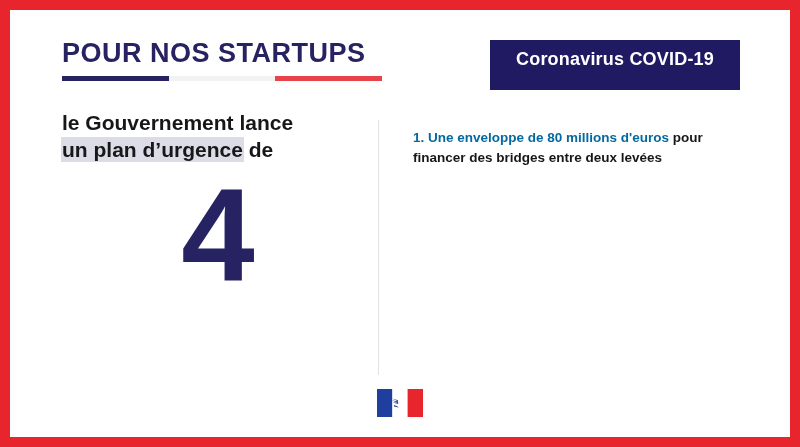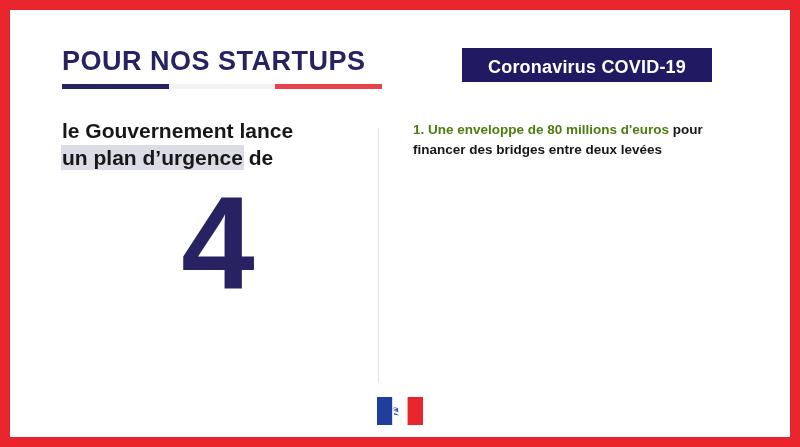--- a/index.html
+++ b/index.html
@@ -27,21 +27,21 @@
     background: #e8242c;
   }
   .frame-top    { left: 0;  top: 0;    width: 800px; height: 10px; }
   .frame-bottom { left: 0;  bottom: 0; width: 800px; height: 10px; }
   .frame-left   { left: 0;  top: 0;    width: 10px;  height: 447px; }
   .frame-right  { right: 0; top: 0;    width: 10px;  height: 447px; }
 
   
   .content {
     position: absolute;
-    left: 10px; top: 10px;
+    left: 10px; top: 2px;
     width: 780px; height: 427px;
   }
 
   .divider {
     position: absolute;
     left: 368px;
     top: 118px;
     width: 1px;
     height: 255px;
     background: #e2e2e6;
@@ -115,39 +115,39 @@
     width: 345px;
   }
 
   .badge {
     display: inline-block;
     background: #201a62;
     color: #ffffff;
     font-size: 18px;
     font-weight: bold;
     letter-spacing: 0.2px;
-    padding: 9px 26px 4px 26px;
-    margin-left: 49px;
+    padding: 9px 26px 20px 26px;
+    margin-left: 77px;
     white-space: nowrap;
   }
 
   .measures {
     margin-top: 38px;
   }
 
   .measure {
     font-size: 13.5px;
     line-height: 1.45;
     color: #17171a;
     margin-bottom: 17px;
     font-weight: bold;
   }
   .measure:last-child { margin-bottom: 0; }
 
-  .m-strong { color: #4d7c0f; font-weight: bold; }
+  .m-strong { color: #0369a1; font-weight: bold; }
   .m-plain  { color: #17171a; font-weight: bold; }
 
   
   .logo {
     position: absolute;
     left: 50%;
     transform: translateX(-50%);
     bottom: 12px;
     width: 46px;
     height: 28px;

